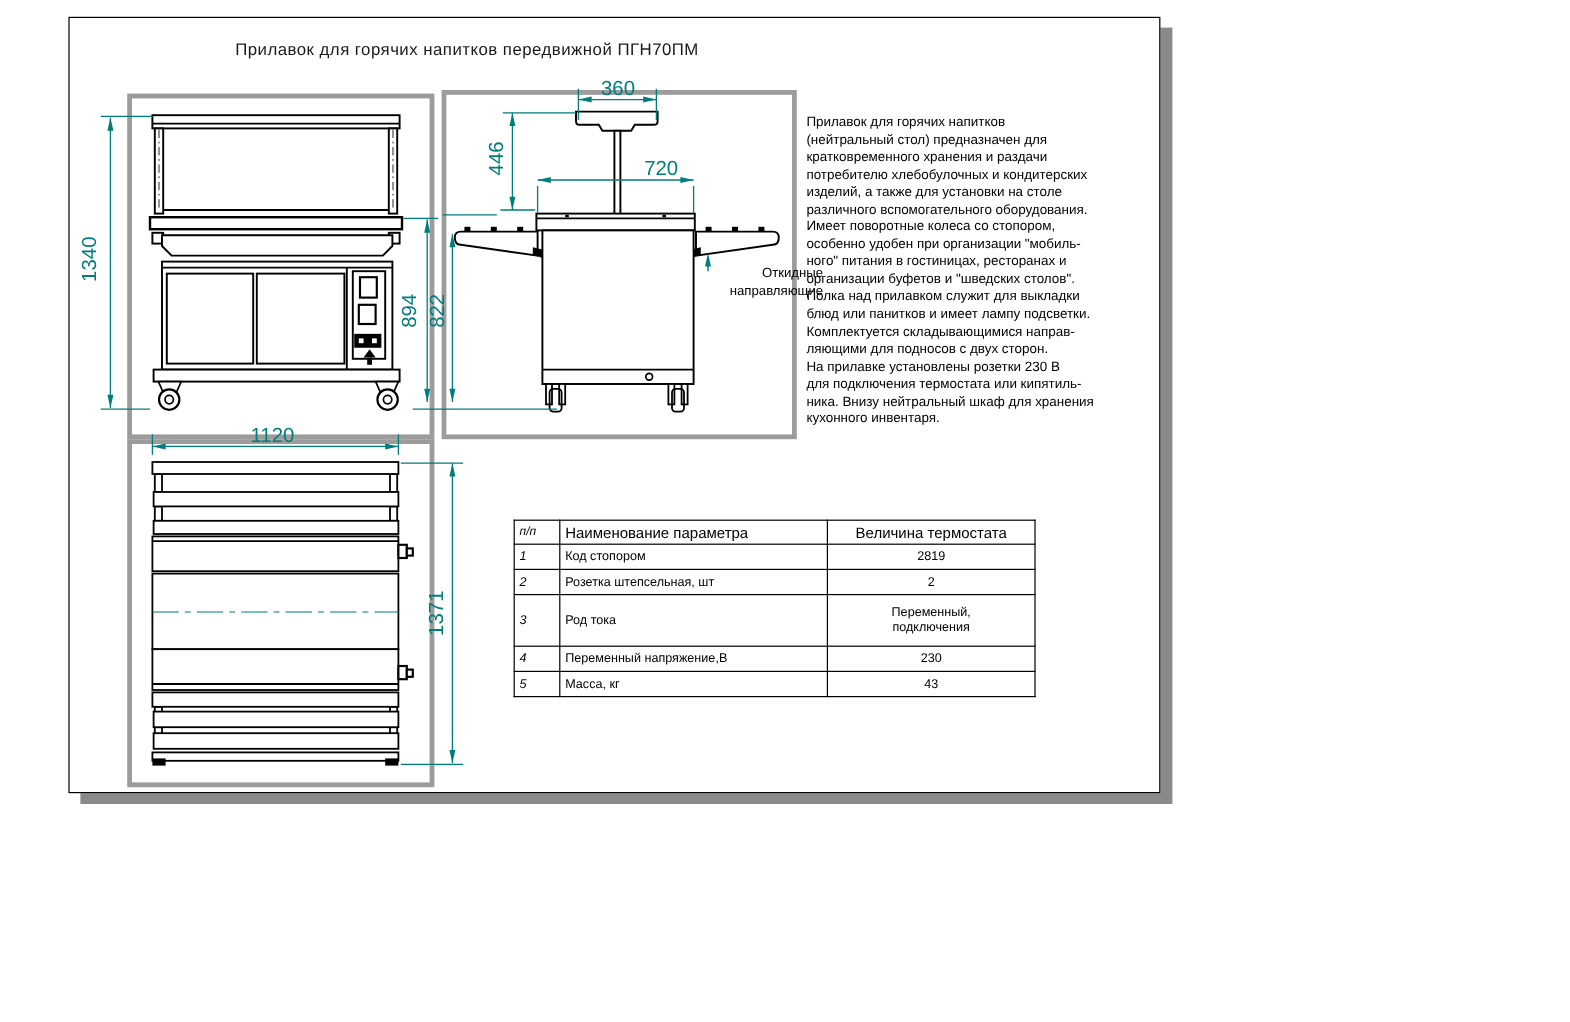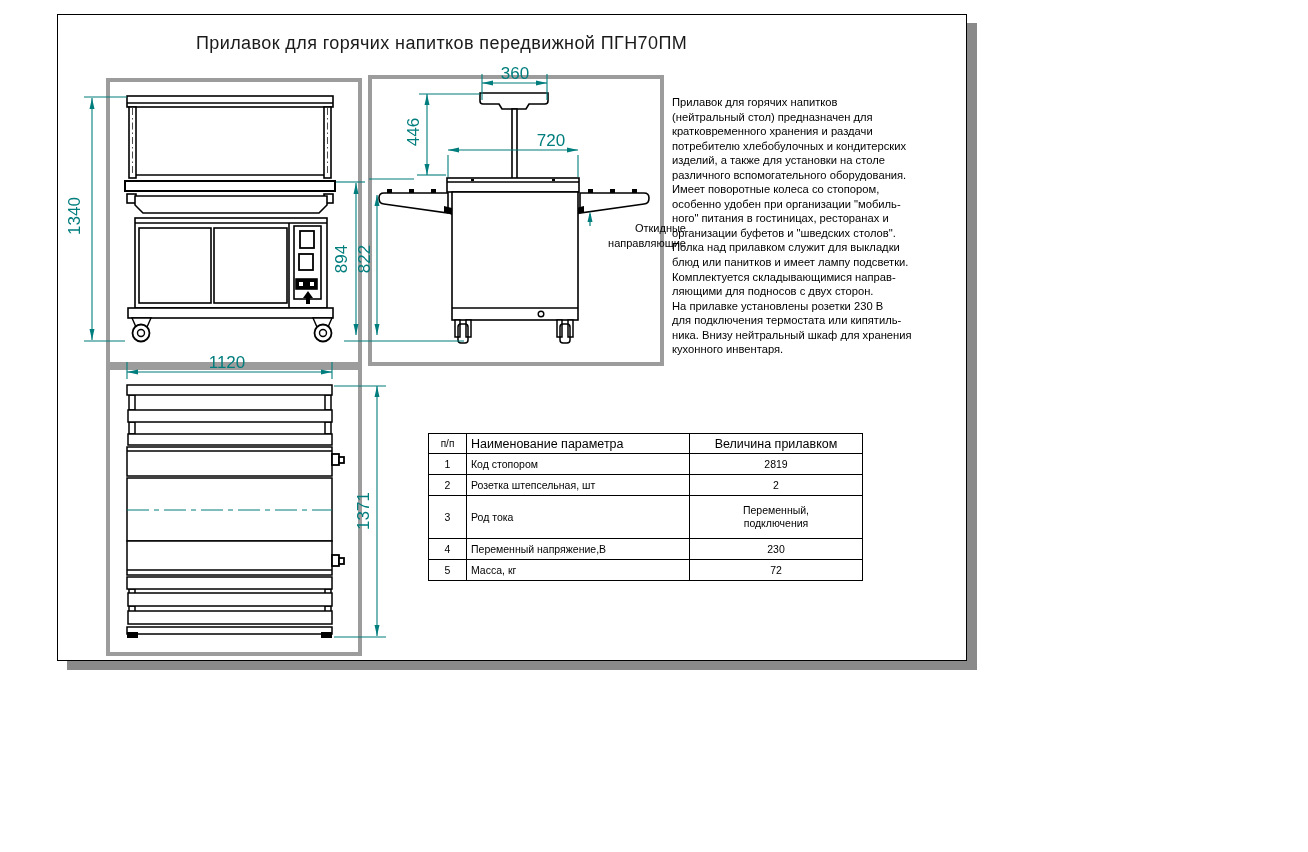--- a/index.html
+++ b/index.html
@@ -1,31 +1,31 @@
 <!DOCTYPE html>
 <html><head>
 <meta charset="utf-8">
 <style>
   html,body{margin:0;padding:0;background:#fff;}
   .canvas{position:relative;width:1308px;height:852px;background:#fff;overflow:hidden;
           font-family:"Liberation Sans",sans-serif;}
   .page{position:absolute;left:57px;top:14px;width:908px;height:645px;background:#fff;
         border:1px solid #000;box-shadow:10px 9px 0 0 #8a8a8a;}
   svg.draw{position:absolute;left:0;top:0;}
-  .title{position:absolute;left:196px;top:33px;font-size:18px;color:#1a1a1a;
+  .title{position:absolute;left:196px;top:33px;font-size:14px;color:#1a1a1a;
          letter-spacing:.4px;white-space:nowrap;}
   .desc{position:absolute;left:672px;top:95px;width:294px;font-size:11.2px;
         line-height:14.55px;color:#000;white-space:pre-line;}
   .callout{position:absolute;left:586px;top:221px;width:100px;font-size:11px;
            line-height:14.5px;color:#000;text-align:right;}
   table.params{position:absolute;left:428px;top:433px;border-collapse:collapse;
                table-layout:fixed;background:#fff;}
   table.params td,table.params th{border:1px solid #000;padding:0 4px;color:#000;
                font-weight:normal;overflow:hidden;}
-  .c-num{width:29px;text-align:center;}
+  .c-num{width:29px;text-align:left;font-style:italic;}
   .c-name{width:214px;text-align:left;}
   .c-val{width:164px;text-align:center;}
   th.c-num{font-size:10px;height:19px;}
   th.c-name,th.c-val{font-size:12.5px;height:19px;}
   td{font-size:10.5px;height:20px;}
   td.c-name{padding-left:7px;}
   tr.tall td{height:42px;}
   td.pre{white-space:pre-line;line-height:13px;}
 </style>
 </head>
@@ -242,21 +242,21 @@
 ника. Внизу нейтральный шкаф для хранения
 кухонного инвентаря.</div>
 
   <div class="callout">Откидные направляющие</div>
 
   <table class="params">
     <tbody>
         <tr>
       <th class="c-num">п/п</th>
       <th class="c-name">Наименование параметра</th>
-      <th class="c-val">Величина прилавком</th>
+      <th class="c-val">Величина термостата</th>
     </tr>
     <tr>
       <td class="c-num">1</td>
       <td class="c-name">Код стопором</td>
       <td class="c-val">2819</td>
     </tr>
     <tr>
       <td class="c-num">2</td>
       <td class="c-name">Розетка штепсельная, шт</td>
       <td class="c-val">2</td>
@@ -268,17 +268,17 @@
 подключения</td>
     </tr>
     <tr>
       <td class="c-num">4</td>
       <td class="c-name">Переменный напряжение,В</td>
       <td class="c-val">230</td>
     </tr>
     <tr>
       <td class="c-num">5</td>
       <td class="c-name">Масса, кг</td>
-      <td class="c-val">72</td>
+      <td class="c-val">43</td>
     </tr>
   </tbody>
     </table>
 </div>
 
 </body></html>

